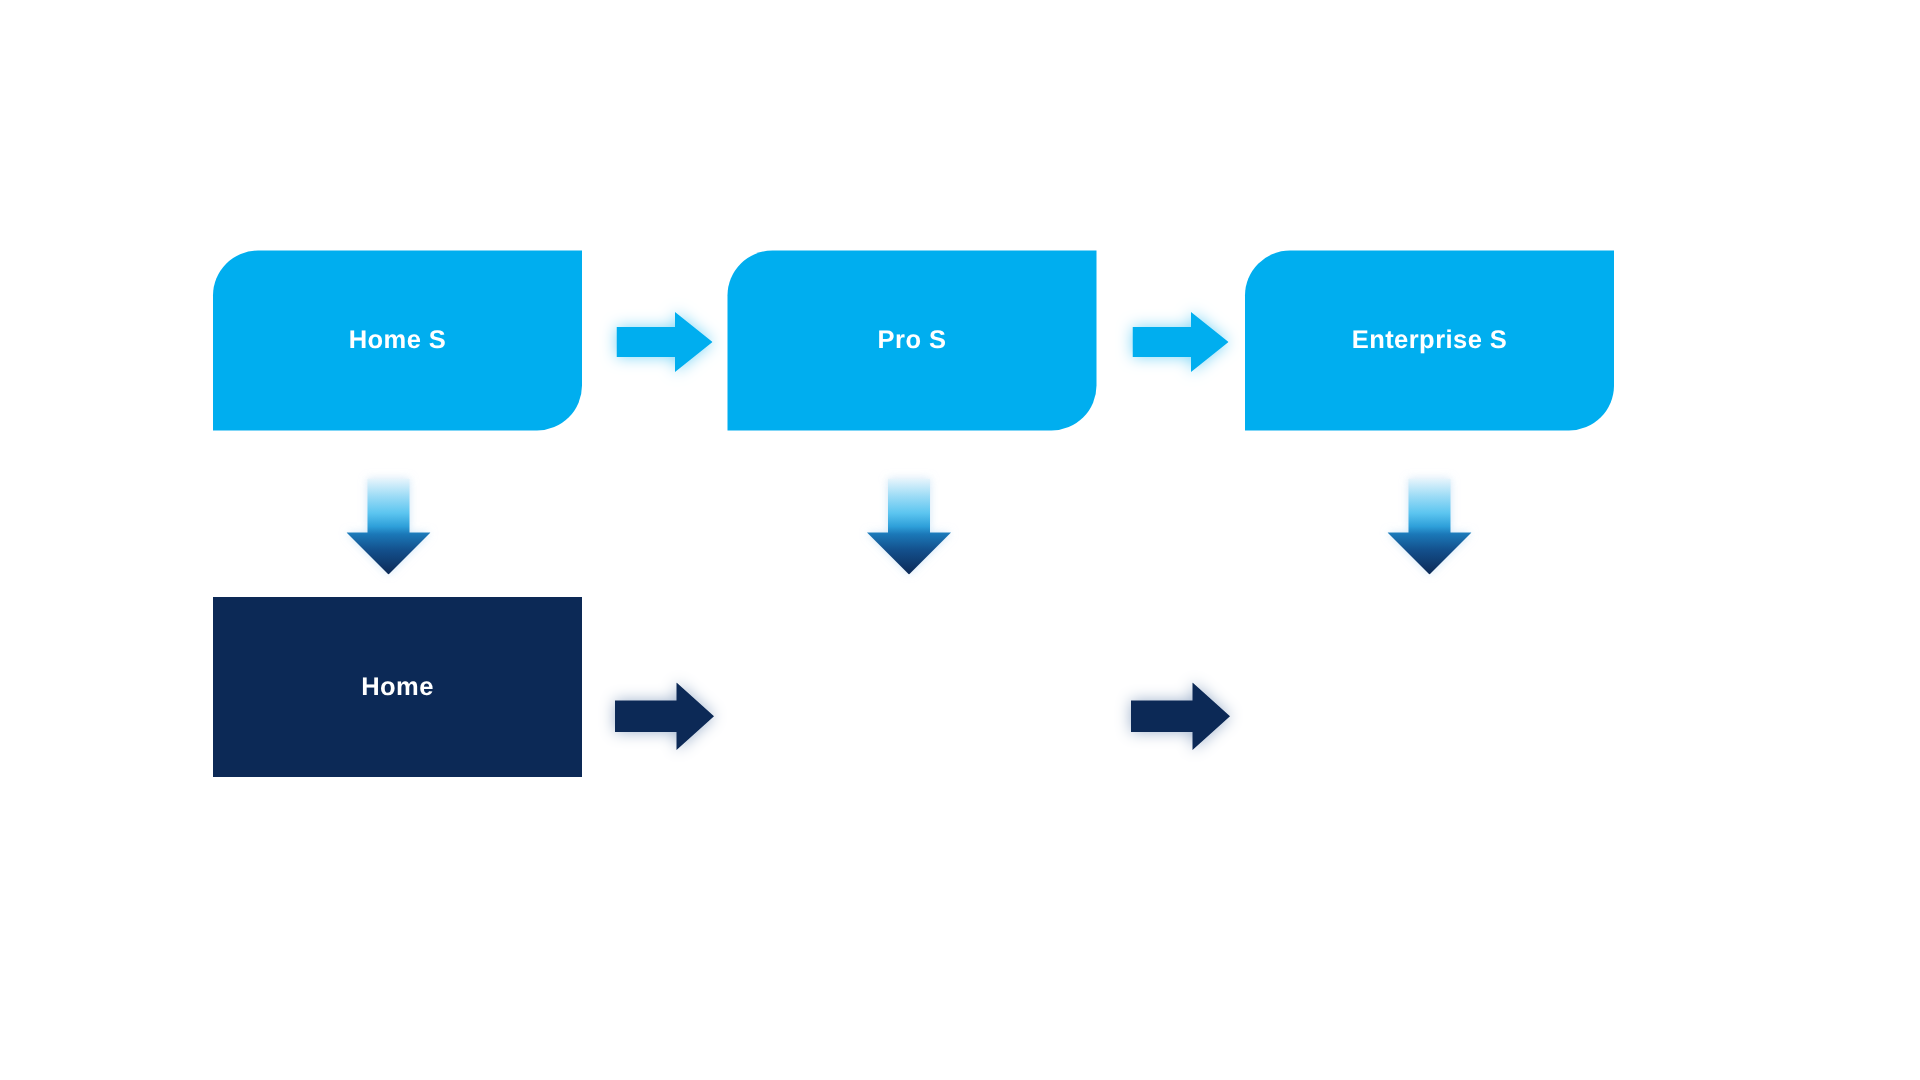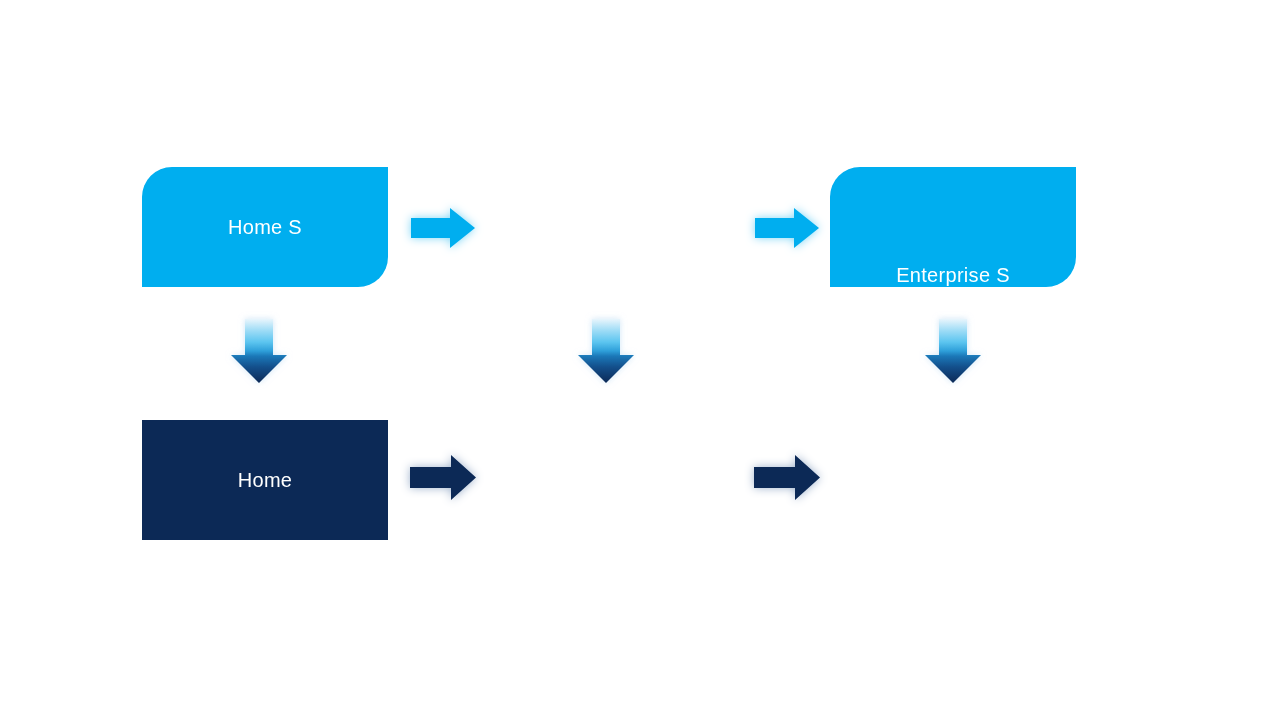--- a/index.html
+++ b/index.html
@@ -18,38 +18,38 @@
   .box {
     position: absolute;
     width: 246px;
     height: 120px;
     display: flex;
     align-items: center;
     justify-content: center;
   }
   .box .label {
     color: var(--label-text, #ffffff);
-    font-size: 20px;
-    font-weight: 400;
+    font-size: 17px;
+    font-weight: 700;
     letter-spacing: 0.3px;
     white-space: nowrap;
   }
   .box.top {
     top: 167px;
     background: var(--light-blue, #00AEEF);
     border-radius: 30px 0 30px 0;
   }
   .box.bottom {
-    top: 420px;
+    top: 398px;
     background: var(--navy, #0C2956);
     border-radius: 0;
   }
   .col-0 { left: 142px; }
   .col-1 { left: 485px; }
-  .col-2 { left: 830px; align-items: flex-end; }
+  .col-2 { left: 830px; }
 
   svg.right-arrow-light {
     position: absolute;
     top: 208px;
   }
   svg.right-arrow-light polygon {
     fill: var(--light-blue, #00AEEF);
   }
   svg.right-arrow-light {
     filter: drop-shadow(0 0 5px var(--light-glow, #7ED6F6));
@@ -104,20 +104,23 @@
         <stop class="g4" offset="0.58"></stop>
         <stop class="g5" offset="0.75"></stop>
         <stop class="g6" offset="1"></stop>
       </linearGradient>
     </defs>
   </svg>
 
   <div class="box top col-0">
     <span class="label">Home S</span>
   </div>
+  <div class="box top col-1">
+    <span class="label">Pro S</span>
+  </div>
   <div class="box top col-2">
     <span class="label">Enterprise S</span>
   </div>
 
   <svg class="right-arrow-light ra-1" width="64" height="40" viewBox="0 0 64 40">
     <polygon points="0,10 39,10 39,0 64,20 39,40 39,30 0,30"></polygon>
   </svg>
   <svg class="right-arrow-light ra-2" width="64" height="40" viewBox="0 0 64 40">
     <polygon points="0,10 39,10 39,0 64,20 39,40 39,30 0,30"></polygon>
   </svg>

